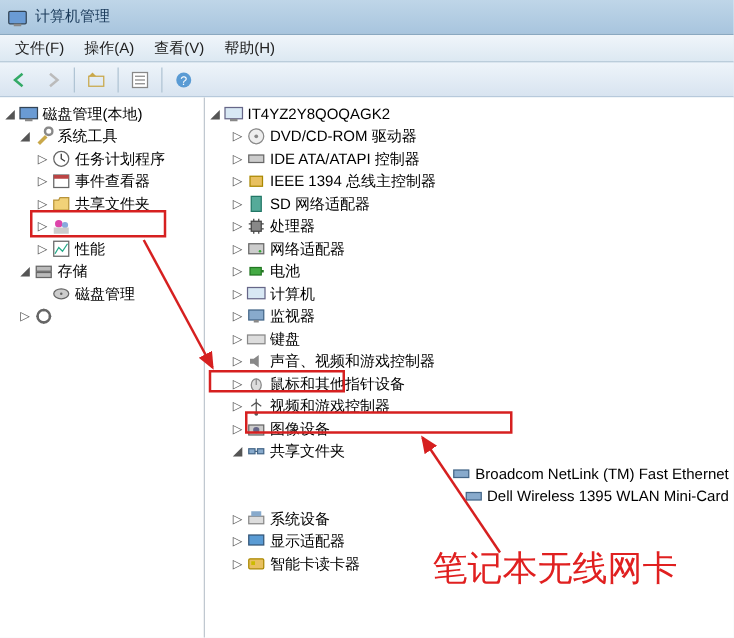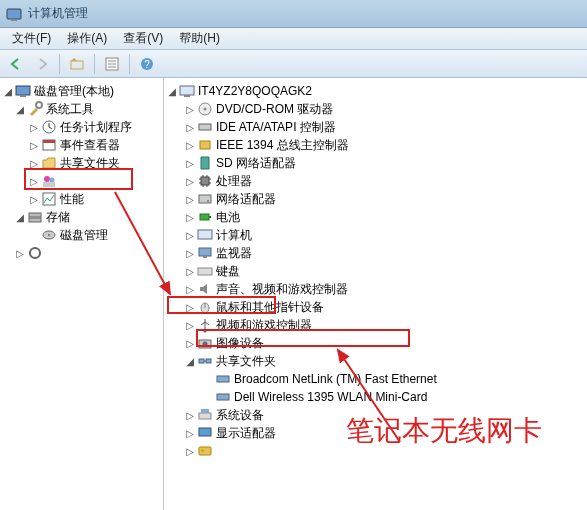--- a/index.html
+++ b/index.html
@@ -86,21 +86,21 @@
     width: 16px; height: 16px;
     display: inline-flex; align-items: center; justify-content: center;
     margin: 0 3px 0 1px;
   }
   .label { color: #000; }
   .ind0 { padding-left: 2px; }
   .ind1 { padding-left: 14px; }
   .ind2 { padding-left: 28px; }
   .ind0r { padding-left: 2px; }
   .ind1r { padding-left: 20px; }
-  .ind2r { padding-left: 38px; }
+  .ind2r { padding-left: 38px; justify-content: flex-end; }
   .hlbox1 {
     position: absolute;
     border: 2px solid #d62020;
     pointer-events: none;
   }
   .arrow {
     position: absolute;
     pointer-events: none;
   }
   .annotation {
@@ -530,20 +530,21 @@
         </li>
       <li>
           <div class="node ind1r">
             <span class="twist">▷</span>
             <span class="ticon">
               <svg width="16" height="16">
                 <rect x="2" y="4" width="12" height="8" rx="1" fill="#e8c060" stroke="#a80"></rect>
                 <rect x="4" y="6" width="3" height="3" fill="#cb0"></rect>
               </svg>
             </span>
+            <span class="label">智能卡读卡器</span>
           </div>
         </li>
     </ul>
   </div>
 
 </div>
 
 <div class="hlbox1" style="left:24px; top:168px; width:109px; height:22px;"></div>
 <div class="hlbox1" style="left:167px; top:296px; width:109px; height:18px;"></div>
 <div class="hlbox1" style="left:196px; top:329px; width:214px; height:18px;"></div>
@@ -551,13 +552,13 @@
 <svg class="arrow" style="left:0;top:0;" width="587" height="510">
   <defs>
     <marker id="ah" markerWidth="8" markerHeight="8" refX="6" refY="3" orient="auto">
       <path d="M0 0 L7 3 L0 6 Z" fill="#d62020"></path>
     </marker>
   </defs>
   <line x1="115" y1="192" x2="170" y2="294" stroke="#d62020" stroke-width="2" marker-end="url(#ah)"></line>
   <line x1="400" y1="442" x2="338" y2="350" stroke="#d62020" stroke-width="2" marker-end="url(#ah)"></line>
 </svg>
 
-<div class="annotation" style="left:346px; top:412px;">笔记本无线网卡</div>
+<div class="annotation" style="left:346px; top:436px;">笔记本无线网卡</div>
 
 </body></html>

